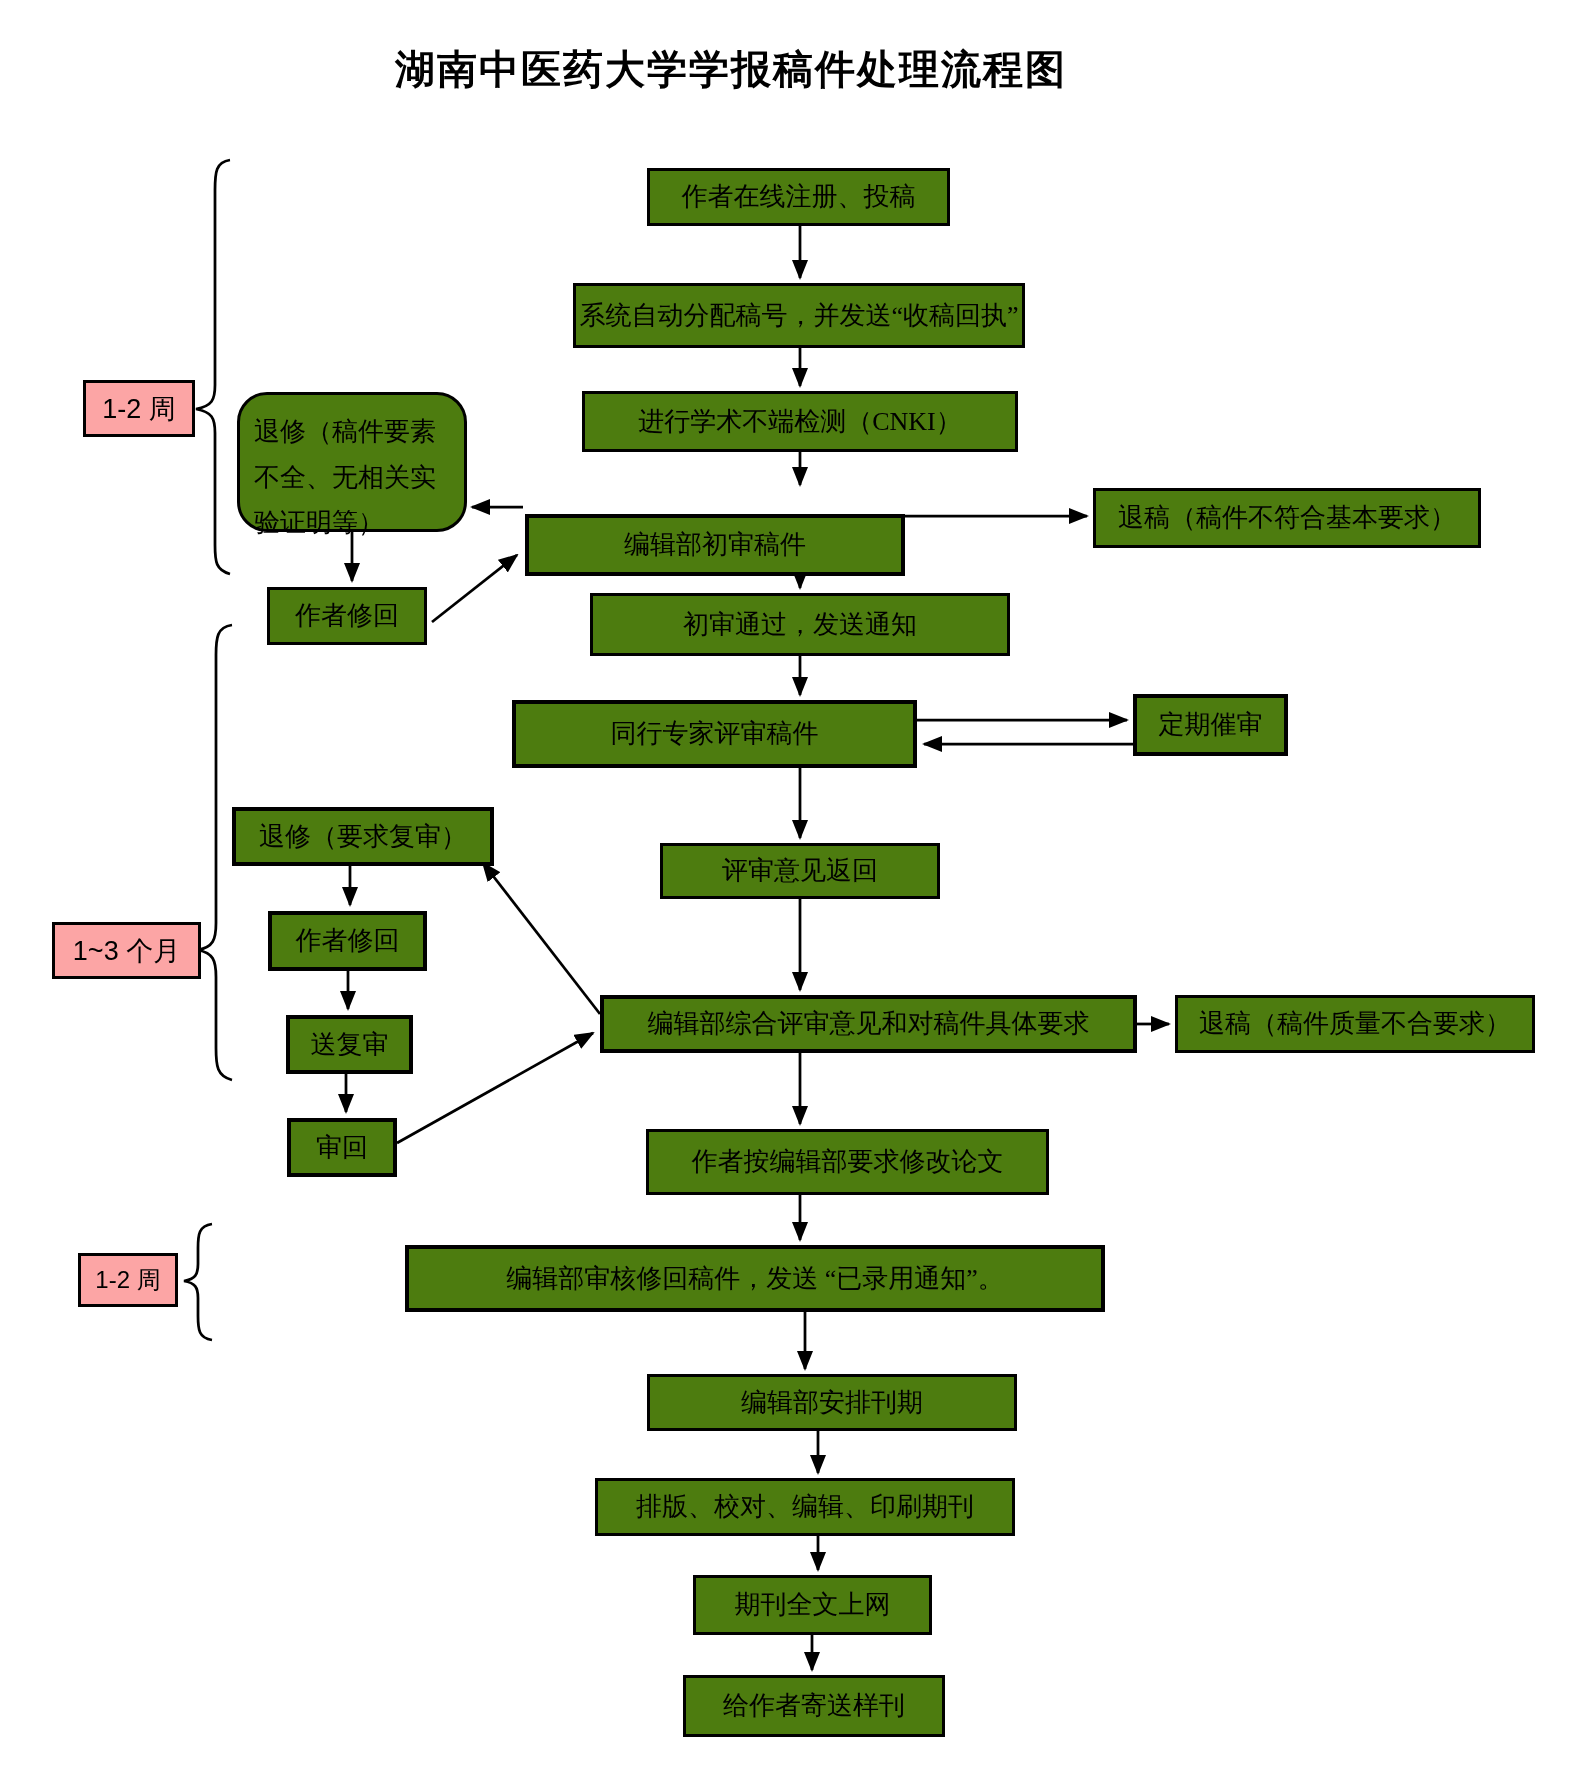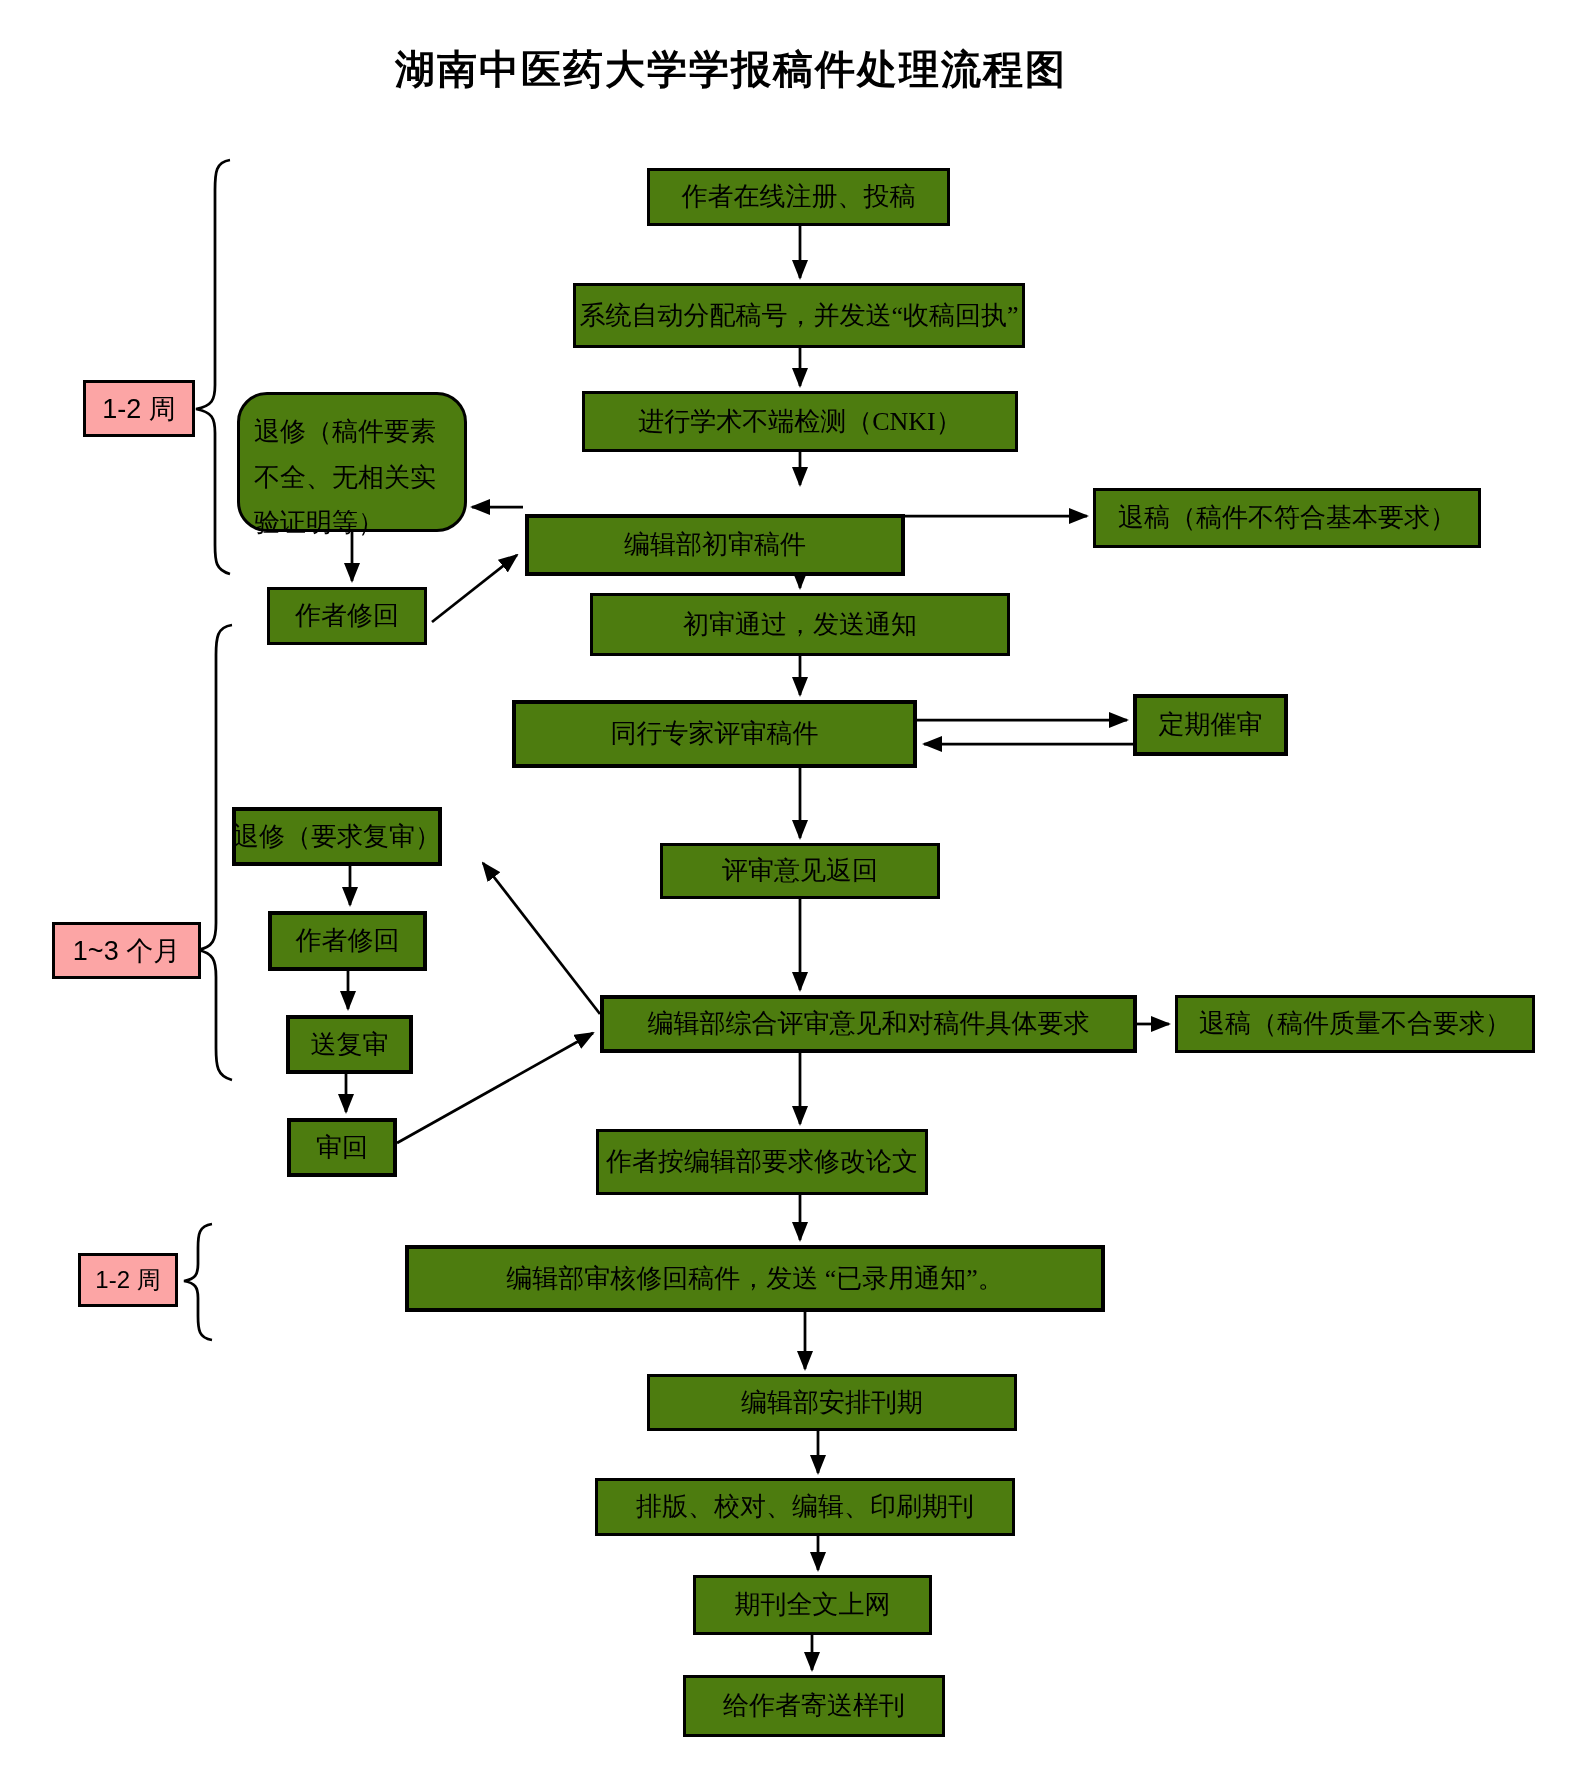--- a/index.html
+++ b/index.html
@@ -119,30 +119,30 @@
   <div class="timelabel" style="left:78px;top:1253px;width:100px;height:54px;font-size:24px;">1-2 周</div>
 
   <div class="node" style="left:647px;top:168px;width:303px;height:58px;">作者在线注册、投稿</div>
   <div class="node" style="left:573px;top:283px;width:452px;height:65px;">系统自动分配稿号，并发送“收稿回执”</div>
   <div class="node" style="left:582px;top:391px;width:436px;height:61px;">进行学术不端检测（CNKI）</div>
   <div class="node thick" style="left:525px;top:490px;width:380px;height:62px;margin-top:24px;">编辑部初审稿件</div>
   <div class="node" style="left:590px;top:593px;width:420px;height:63px;">初审通过，发送通知</div>
   <div class="node thick" style="left:512px;top:700px;width:405px;height:68px;">同行专家评审稿件</div>
   <div class="node" style="left:660px;top:843px;width:280px;height:56px;">评审意见返回</div>
   <div class="node thick" style="left:600px;top:995px;width:537px;height:58px;">编辑部综合评审意见和对稿件具体要求</div>
-  <div class="node" style="left:596px;top:1129px;width:332px;height:66px;">作者按编辑部要求修改论文</div>
+  <div class="node" style="left:646px;top:1129px;width:403px;height:66px;">作者按编辑部要求修改论文</div>
   <div class="node thick" style="left:405px;top:1245px;width:700px;height:67px;">编辑部审核修回稿件，发送 “已录用通知”。</div>
   <div class="node" style="left:647px;top:1374px;width:370px;height:57px;">编辑部安排刊期</div>
   <div class="node" style="left:595px;top:1478px;width:420px;height:58px;">排版、校对、编辑、印刷期刊</div>
   <div class="node" style="left:693px;top:1575px;width:239px;height:60px;">期刊全文上网</div>
   <div class="node" style="left:683px;top:1675px;width:262px;height:62px;">给作者寄送样刊</div>
 
   <div class="node multiline" style="left:237px;top:392px;width:230px;height:140px;border-radius:30px;">退修（稿件要素不全、无相关实验证明等）</div>
   <div class="node" style="left:267px;top:587px;width:160px;height:58px;">作者修回</div>
-  <div class="node thick" style="left:232px;top:807px;width:210px;height:59px;">退修（要求复审）</div>
+  <div class="node thick" style="left:232px;top:807px;width:262px;height:59px;">退修（要求复审）</div>
   <div class="node thick" style="left:268px;top:911px;width:159px;height:60px;">作者修回</div>
   <div class="node thick" style="left:286px;top:1015px;width:127px;height:59px;">送复审</div>
   <div class="node thick" style="left:287px;top:1118px;width:110px;height:59px;">审回</div>
 
   <div class="node" style="left:1093px;top:488px;width:388px;height:60px;">退稿（稿件不符合基本要求）</div>
   <div class="node thick" style="left:1133px;top:694px;width:155px;height:62px;">定期催审</div>
   <div class="node" style="left:1175px;top:995px;width:360px;height:58px;">退稿（稿件质量不合要求）</div>
 
 </div>
 

